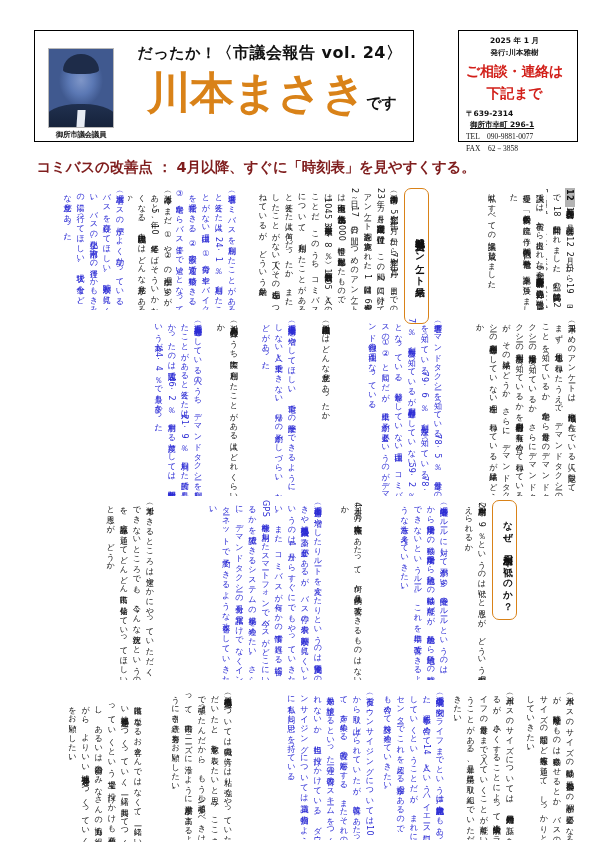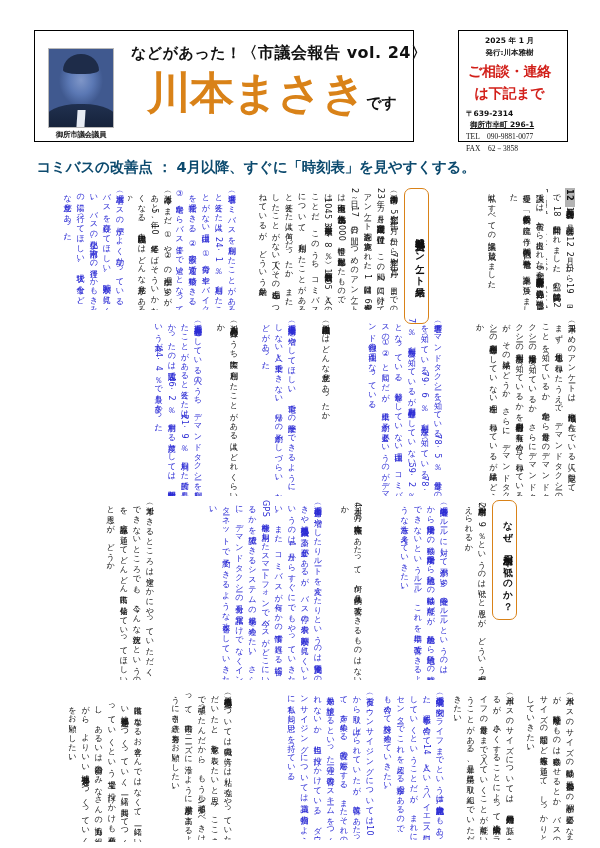--- a/index.html
+++ b/index.html
@@ -132,21 +132,21 @@
     color: #111;
     vertical-align: baseline;
     margin-left: 1px;
   }
 
   
   #contact {
     position: absolute;
     left: 458px;
     top: 30px;
-    width: 110px;
+    width: 120px;
     height: 112px;
     border: 1px solid #000;
     box-sizing: border-box;
     padding: 4px 12px 0 5px;
     font-family: "DejaVu Sans", "Liberation Sans", sans-serif;
     font-size: 7.5px;
     line-height: 1.55;
     color: #111;
   }
   #contact .c-center { text-align: center; font-weight: bold; }
@@ -165,21 +165,21 @@
   
   #headline {
     position: absolute;
     left: 0;
     top: 158px;
     width: 512px;
     text-align: center;
     font-family: "DejaVu Sans", "Liberation Sans", sans-serif;
     font-weight: bold;
     font-size: 14.5px;
-    color: #0c4a6e;
+    color: #7f1d1d;
     letter-spacing: -0.2px;
     white-space: nowrap;
   }
 
   
   .vcol {
     position: absolute;
     writing-mode: vertical-rl;
     -webkit-writing-mode: vertical-rl;
     text-orientation: mixed;
@@ -229,21 +229,21 @@
     <div id="photo-wrap">
       <div id="portrait">
         <div class="hair"></div>
         <div class="shoulder"></div>
         <div class="collar"></div>
       </div>
       <div id="photo-caption">御所市議会議員</div>
     </div>
 
     <div id="greeting">
-      <span>などがあった！</span><span class="vol">〈市議会報告 vol. 24〉</span>
+      <span>だったか！</span><span class="vol">〈市議会報告 vol. 24〉</span>
     </div>
 
     <div id="nameline">
       <span id="bigname">川本まさき</span><span id="desu">です</span>
     </div>
   </div>
 
   <div id="contact">
     <div class="c-center">2025 年 1 月</div>
     <div class="c-center">発行:川本雅樹</div>

